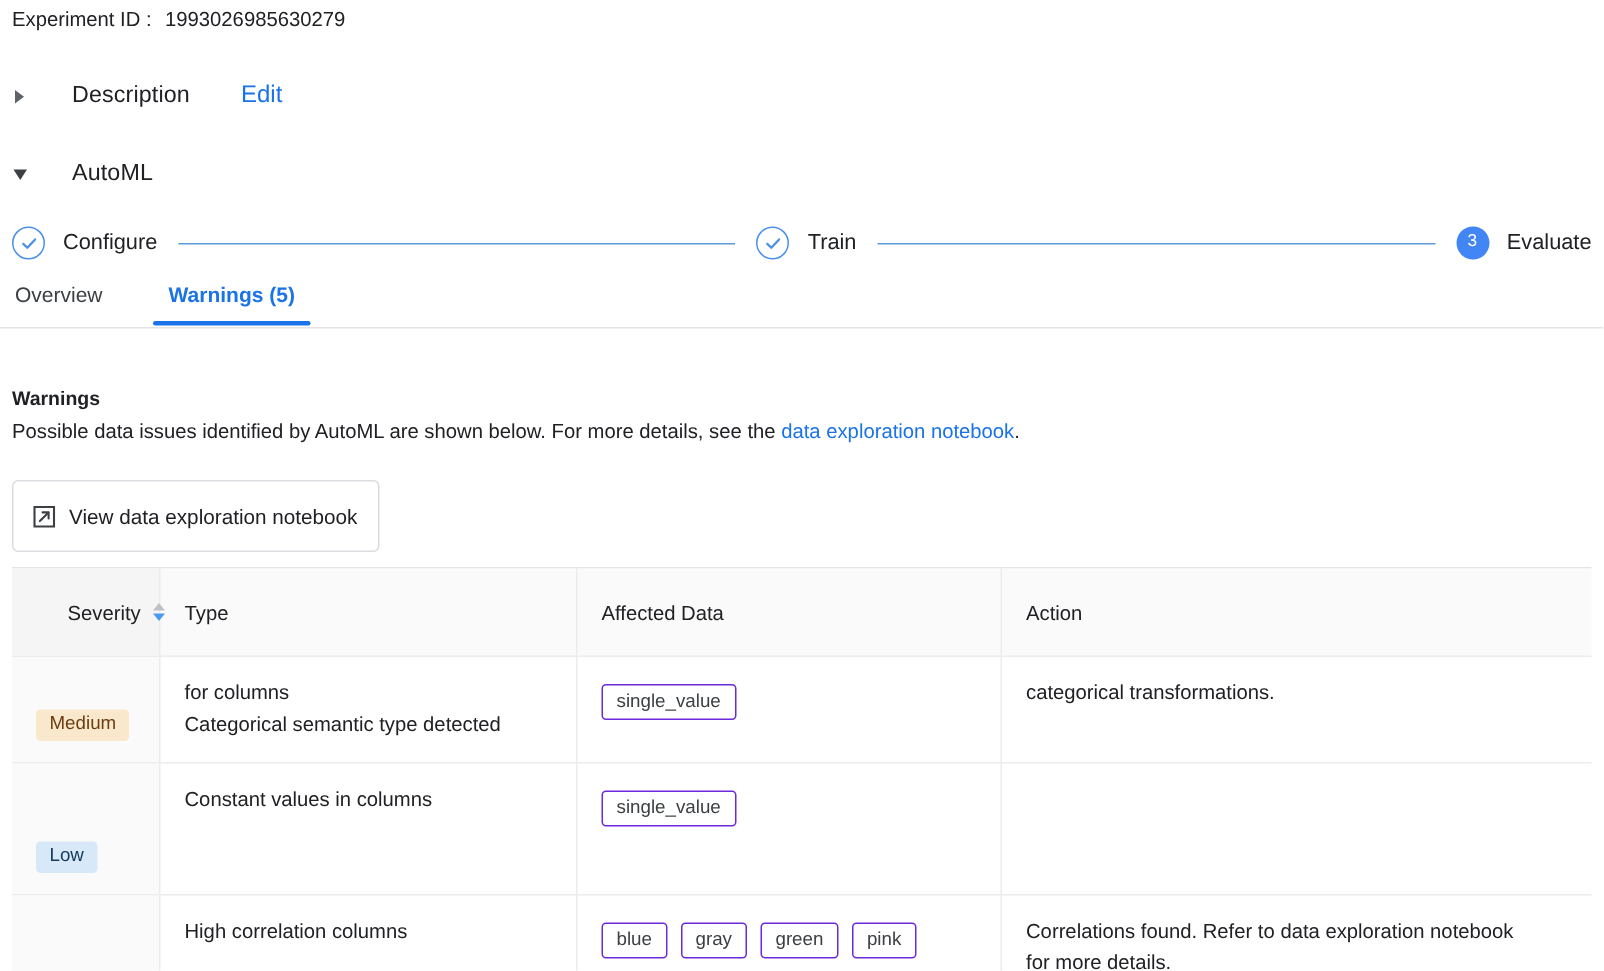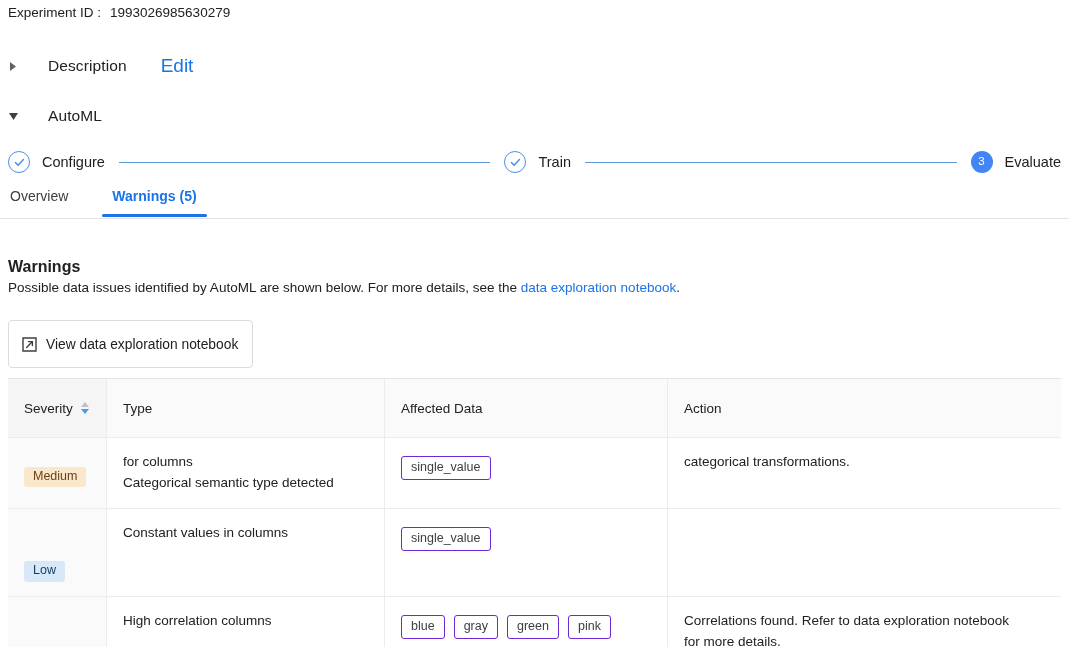--- a/index.html
+++ b/index.html
@@ -33,21 +33,21 @@
   .section-head.description { top: 55px; }
   .section-head.automl { top: 107px; }
   .caret {
     width: 14px; height: 14px;
     display: inline-flex; align-items: center; justify-content: center;
     margin-right: 10px; flex: none;
   }
   .caret svg { display: block; }
   .section-title { font-size: 15.5px; letter-spacing: .1px; }
   .edit-link {
-    margin-left: 16px; color: #1a73e8; font-size: 19px; cursor: pointer;
+    margin-left: 16px; color: #1a73e8; font-size: 16px; cursor: pointer;
   }
 
   
   .stepper {
     position: absolute; left: 8px; top: 147px;
     width: 1053px; height: 30px;
     display: flex; align-items: center;
   }
   .step { display: flex; align-items: center; flex: none; }
   .step-circle {
@@ -87,21 +87,21 @@
     height: 3px; background: #1a73e8; border-radius: 2px;
   }
   .tabs-divider {
     position: absolute; left: 0; top: 35px; width: 1069px;
     height: 1px; background: #e3e3e3;
   }
 
   
   .warn-title {
     position: absolute; left: 8px; top: 258px;
-    font-size: 16px; font-weight: 700; color: #202124;
+    font-size: 13px; font-weight: 700; color: #202124;
   }
   .warn-desc {
     position: absolute; left: 8px; top: 280px;
     font-size: 13.5px; color: #202124; white-space: nowrap;
   }
   .warn-desc a { color: #1a73e8; text-decoration: none; cursor: pointer; }
 
   
   .nb-button {
     position: absolute; left: 8px; top: 320px;
@@ -125,27 +125,27 @@
   .trow { display: flex; border-bottom: 1px solid #ececec; }
   .trow:last-child { border-bottom: none; }
   .trow.head { background: #fafafa; height: 59px; }
   .cell { padding: 0 16px; display: flex; align-items: center; }
   .c-sev   { width: 99px; flex: none; border-right: 1px solid #ececec; background: #fafafa; }
   .c-type  { width: 278px; flex: none; border-right: 1px solid #ececec; }
   .c-data  { width: 283px; flex: none; border-right: 1px solid #ececec; }
   .c-act   { flex: 1 1 auto; }
   .trow.head .cell { font-size: 13.5px; color: #202124; }
   .trow.head .c-sev { background: #f5f5f5; }
-  .sev-head-inner { display: flex; align-items: center; }
+  .sev-head-inner { display: flex; align-items: center; margin-left: 21px; }
   .sort-icon { margin-left: 7px; width: 10px; height: 16px; flex: none; }
   .sort-icon svg { display: block; }
 
   .trow.body { min-height: 68px; }
   .trow.body .cell { padding-top: 14px; padding-bottom: 14px; align-items: flex-start; }
-  .trow.body .c-sev { align-items: center; padding-top: 22px; }
+  .trow.body .c-sev { align-items: flex-end; padding-top: 22px; }
   .cell-text { line-height: 1.55; color: #202124; }
   .cell-wrapline { display: block; }
 
   .badge {
     display: inline-block; padding: 3px 9px 4px; border-radius: 3px;
     font-size: 12.5px; line-height: 1.1; white-space: nowrap;
   }
   .badge.medium { background: #fae8cd; color: #6b3f12; }
   .badge.low { background: #d7e9f9; color: #15395b; margin-top: 30px; }
 

